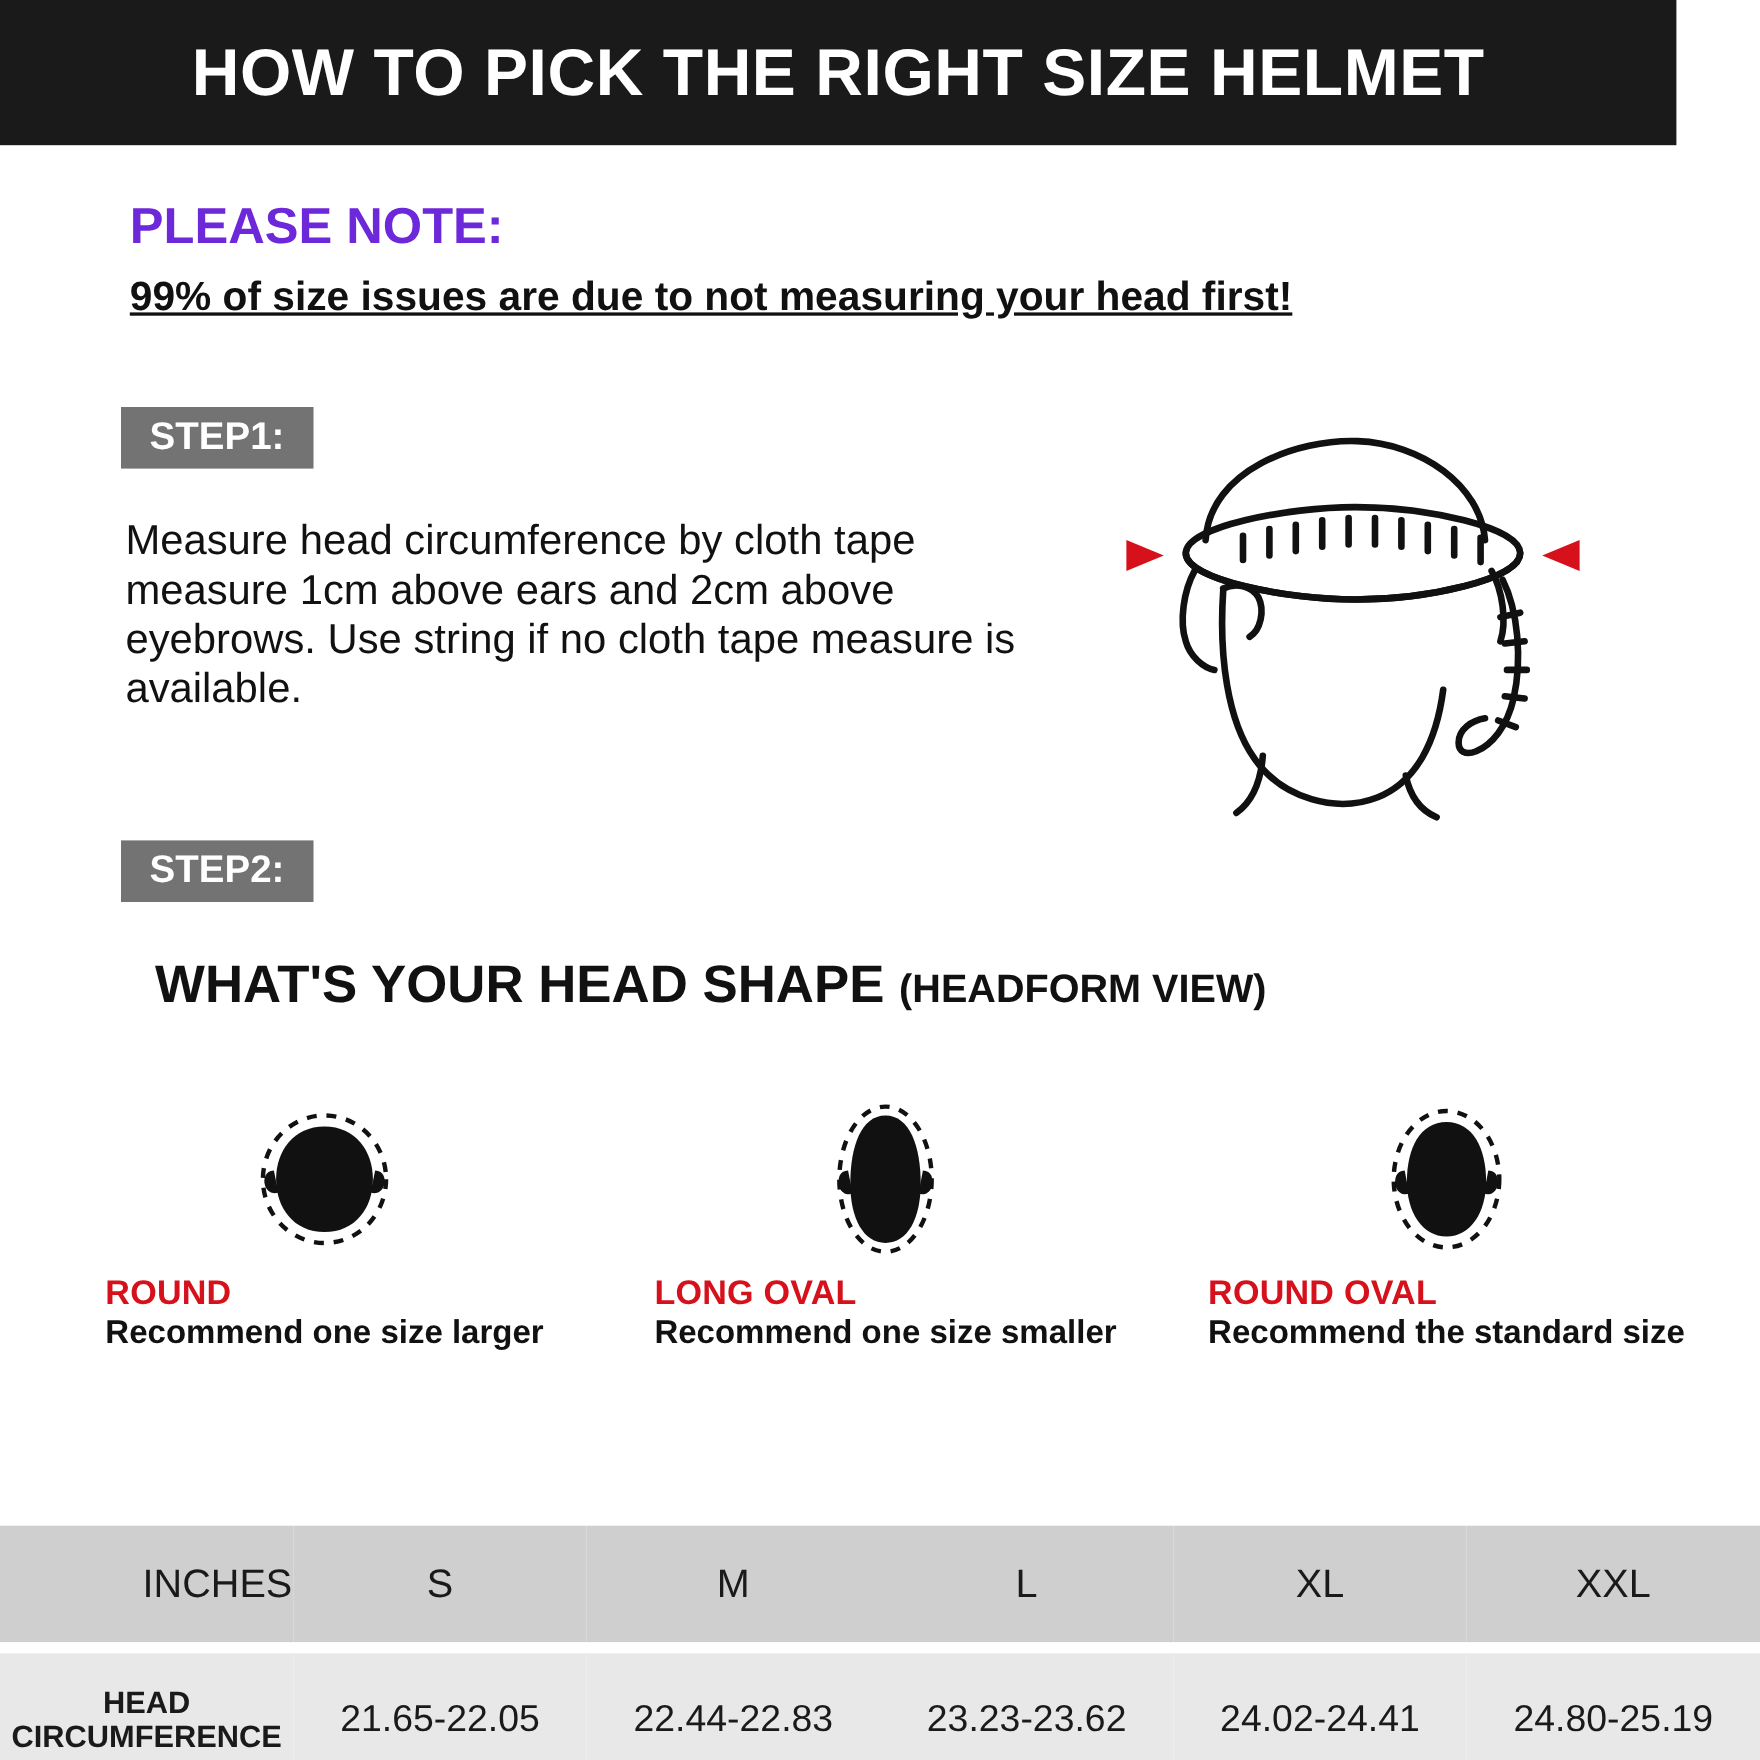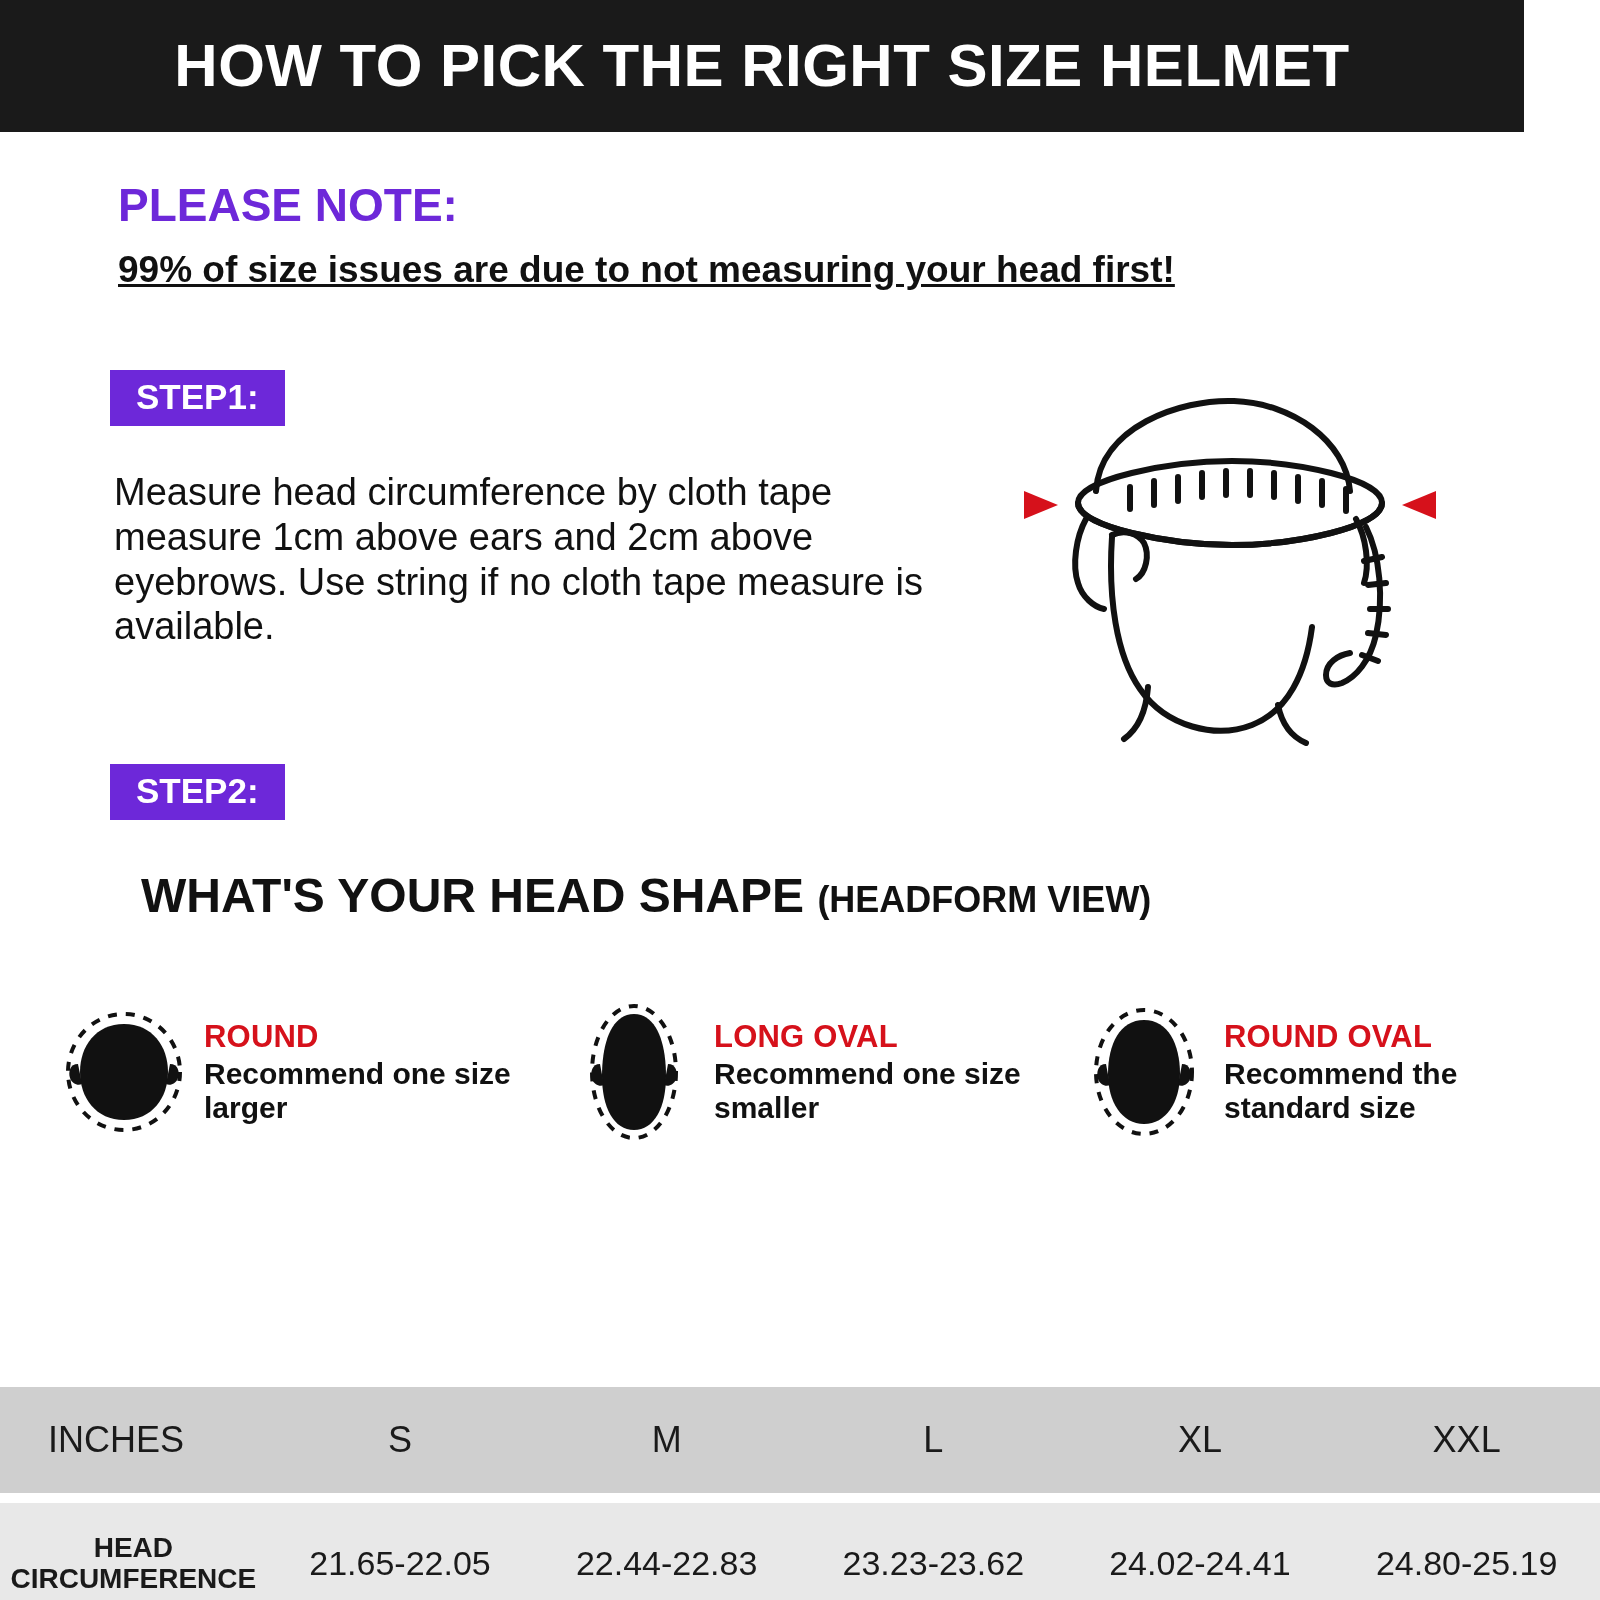--- a/index.html
+++ b/index.html
@@ -63,21 +63,21 @@
   .note-text {
     font-size: 37px;
     font-weight: bold;
     color: #111111;
     line-height: 1.15;
     text-decoration: underline;
   }
 
   .step-tag {
     position: absolute;
-    background: #6d28d9;
+    background: #737373;
     color: #ffffff;
     font-size: 35px;
     font-weight: bold;
     padding: 9px 26px 12px 26px;
     line-height: 1;
   }
   .step1-tag { left: 110px; top: 238px; }
   .step2-tag { left: 110px; top: 632px; }
 
   .step1-text {
@@ -120,20 +120,21 @@
     top: 870px;
     width: 1490px;
     display: flex;
     justify-content: space-between;
   }
   .shape-item {
     display: flex;
     align-items: center;
     gap: 16px;
     width: 470px;
+    flex-direction: column;
   }
   .shape-icon {
     width: 128px;
     height: 140px;
     flex: 0 0 auto;
     position: relative;
   }
   .shape-label-name {
     color: #d6111b;
     font-size: 31px;
@@ -163,21 +164,21 @@
   }
   table.size-table tr.head-row td {
     background: #cfcfcf;
     height: 104px;
     font-size: 36px;
     color: #1a1a1a;
     text-align: center;
     vertical-align: middle;
   }
   table.size-table tr.head-row td.first-col {
-    text-align: left;
+    text-align: right;
     padding-left: 48px;
     font-size: 36px;
     margin-top: 12px;
   }
   table.size-table tr.spacer-row td {
     background: #ffffff;
     height: 10px;
     padding: 0;
   }
   table.size-table tr.data-row td {

